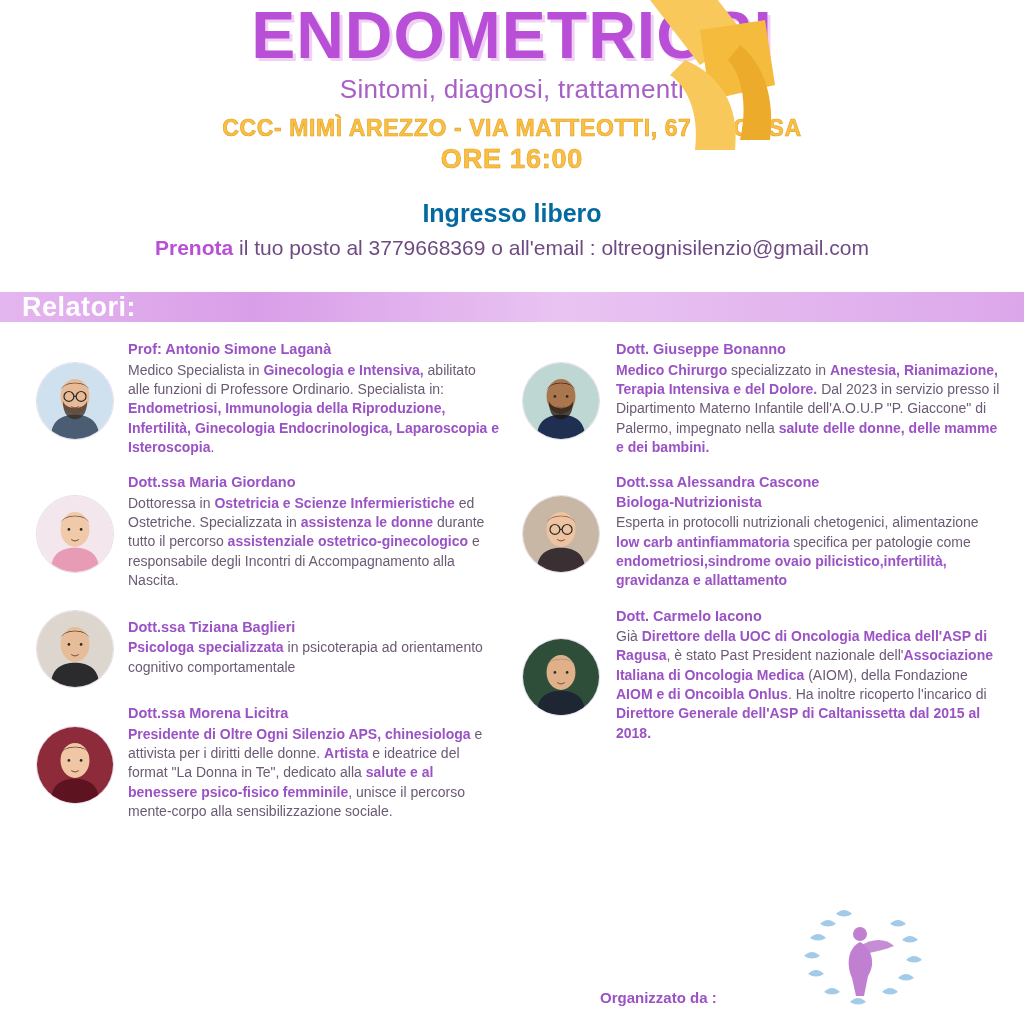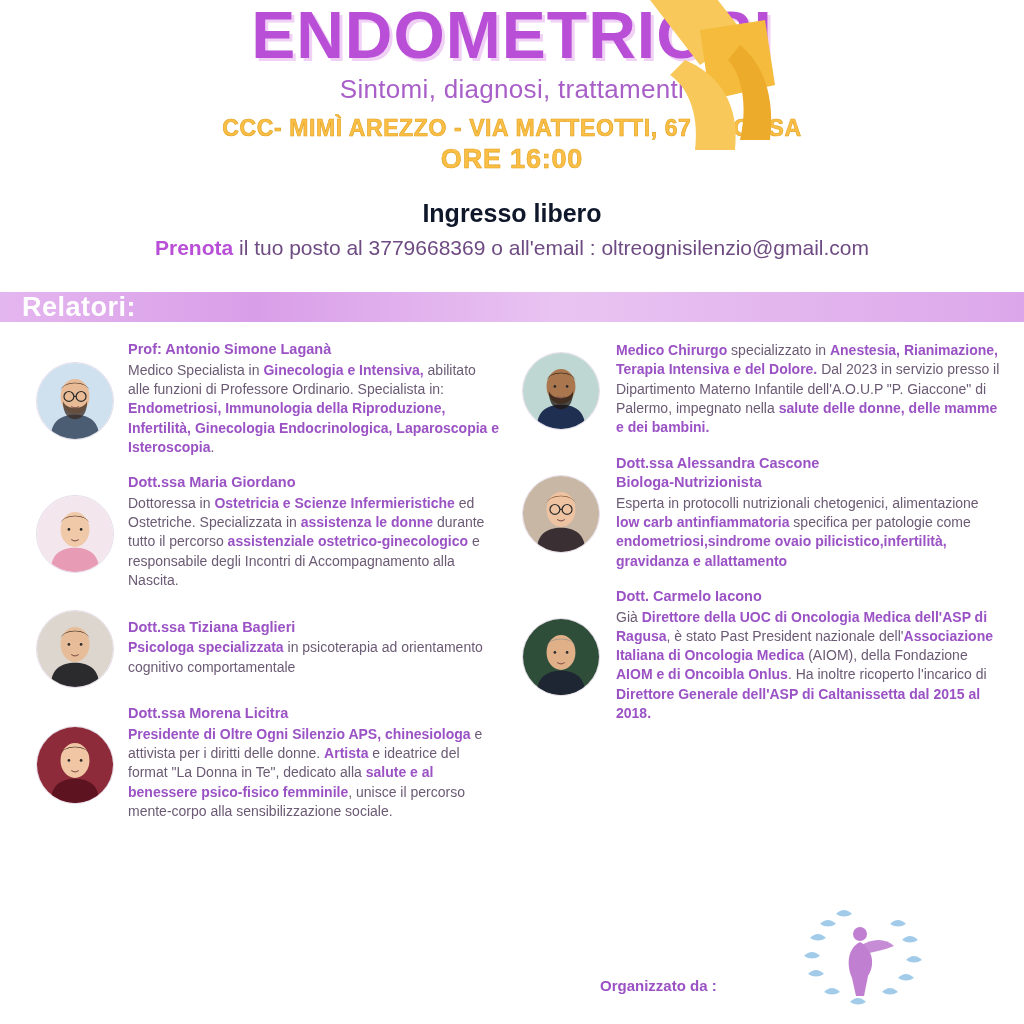--- a/index.html
+++ b/index.html
@@ -57,21 +57,21 @@
     font-size: 27px;
     font-weight: bold;
     color: #fbbf45;
     letter-spacing: 0.8px;
     -webkit-text-stroke: 0.6px #e0a020;
   }
   .free-entry {
     margin-top: 24px;
     font-size: 25px;
     font-weight: bold;
-    color: #0f172a;
+    color: #0369a1;
   }
   .booking {
     margin-top: 8px;
     font-size: 21px;
     color: #6e4b82;
   }
   .booking .b-strong { font-weight: bold; color: #b84fd6; margin-top: 32px; }
 
   
   .ribbon {
@@ -140,21 +140,21 @@
 
   
   .footer {
     position: absolute;
     left: 0; bottom: 6px;
     width: 100%;
     height: 120px;
   }
   .org-label {
     position: absolute;
-    left: 600px; bottom: 24px;
+    left: 600px; bottom: 12px;
     font-size: 15px;
     font-weight: bold;
     color: #9a52c4;
   }
   .logo {
     position: absolute;
     left: 790px; bottom: 0px;
     width: 140px; height: 120px;
   }
 </style>
@@ -272,20 +272,21 @@
     <path d="M18 100 C18 76 32 68 50 68 C68 68 82 76 82 100 Z" fill="#1e2f52"></path>
     <ellipse cx="50" cy="44" rx="19" ry="23" fill="#a9764e"></ellipse>
     <path d="M30 40 C30 22 70 22 70 40 C70 32 62 26 50 26 C38 26 30 32 30 40 Z" fill="#201712"></path>
     <path d="M34 50 C34 68 42 74 50 74 C58 74 66 68 66 50 C62 62 38 62 34 50 Z" fill="#201712" opacity="0.75"></path>
     <circle cx="42" cy="44" r="1.8" fill="#2b2b2b"></circle>
               <circle cx="58" cy="44" r="1.8" fill="#2b2b2b"></circle>
     <path d="M45 57 q5 4 10 0" stroke="#8a5a52" stroke-width="1.4" fill="none"></path>
   </svg>
           </div>
           <div class="info">
+            <div class="sp-name">Dott. Giuseppe Bonanno</div>
             <div class="sp-bio"><b>Medico Chirurgo</b> specializzato in <b>Anestesia, Rianimazione, Terapia Intensiva e del Dolore.</b> Dal 2023 in servizio presso il Dipartimento Materno Infantile dell'A.O.U.P "P. Giaccone" di Palermo, impegnato nella <b>salute delle donne, delle mamme e dei bambini.</b></div>
           </div>
         </div>
         <div class="speaker">
           <div class="photo">
   <svg viewBox="0 0 100 100" preserveAspectRatio="xMidYMid slice">
     <rect width="100" height="100" fill="#c9b7a6"></rect>
     <path d="M18 100 C18 76 32 68 50 68 C68 68 82 76 82 100 Z" fill="#3a2f33"></path>
     <ellipse cx="50" cy="44" rx="19" ry="23" fill="#eec3a2"></ellipse>
     <path d="M30 40 C30 22 70 22 70 40 C70 32 62 26 50 26 C38 26 30 32 30 40 Z" fill="#6b3a22"></path>

